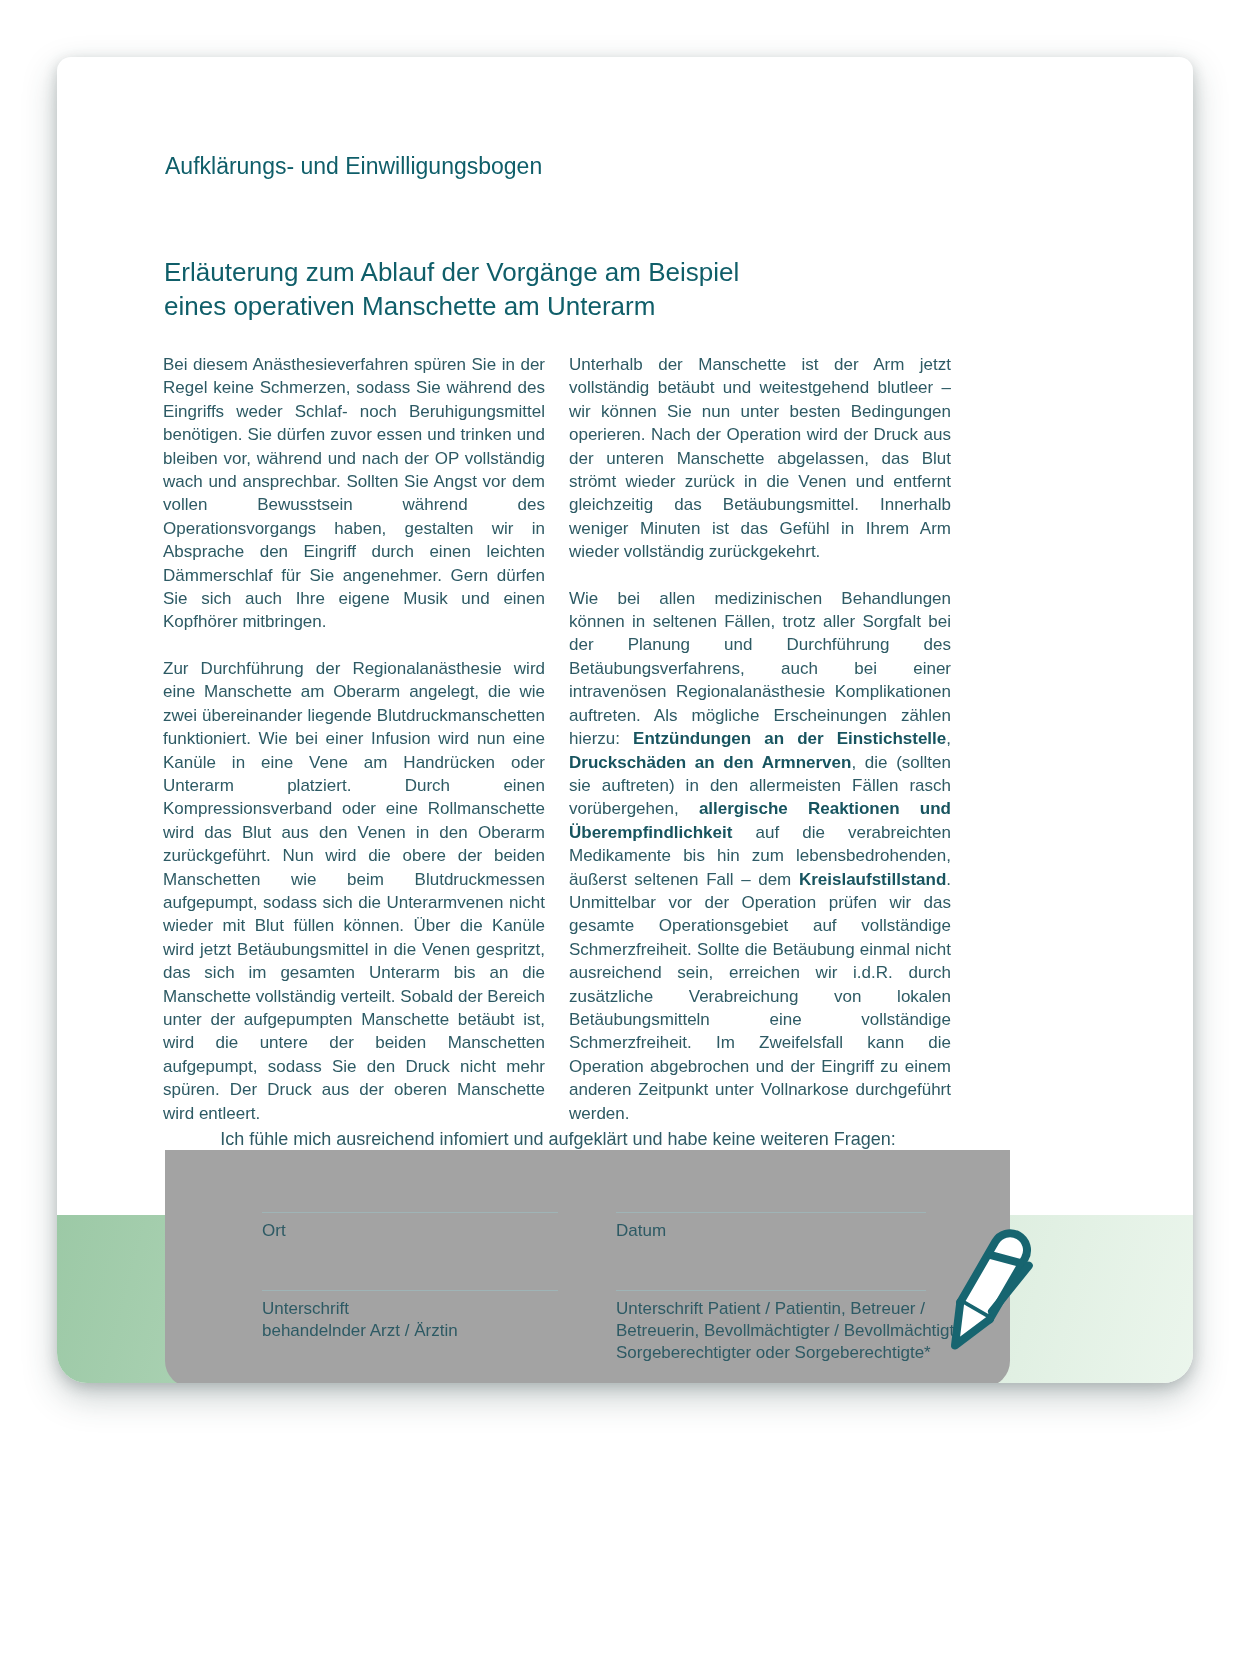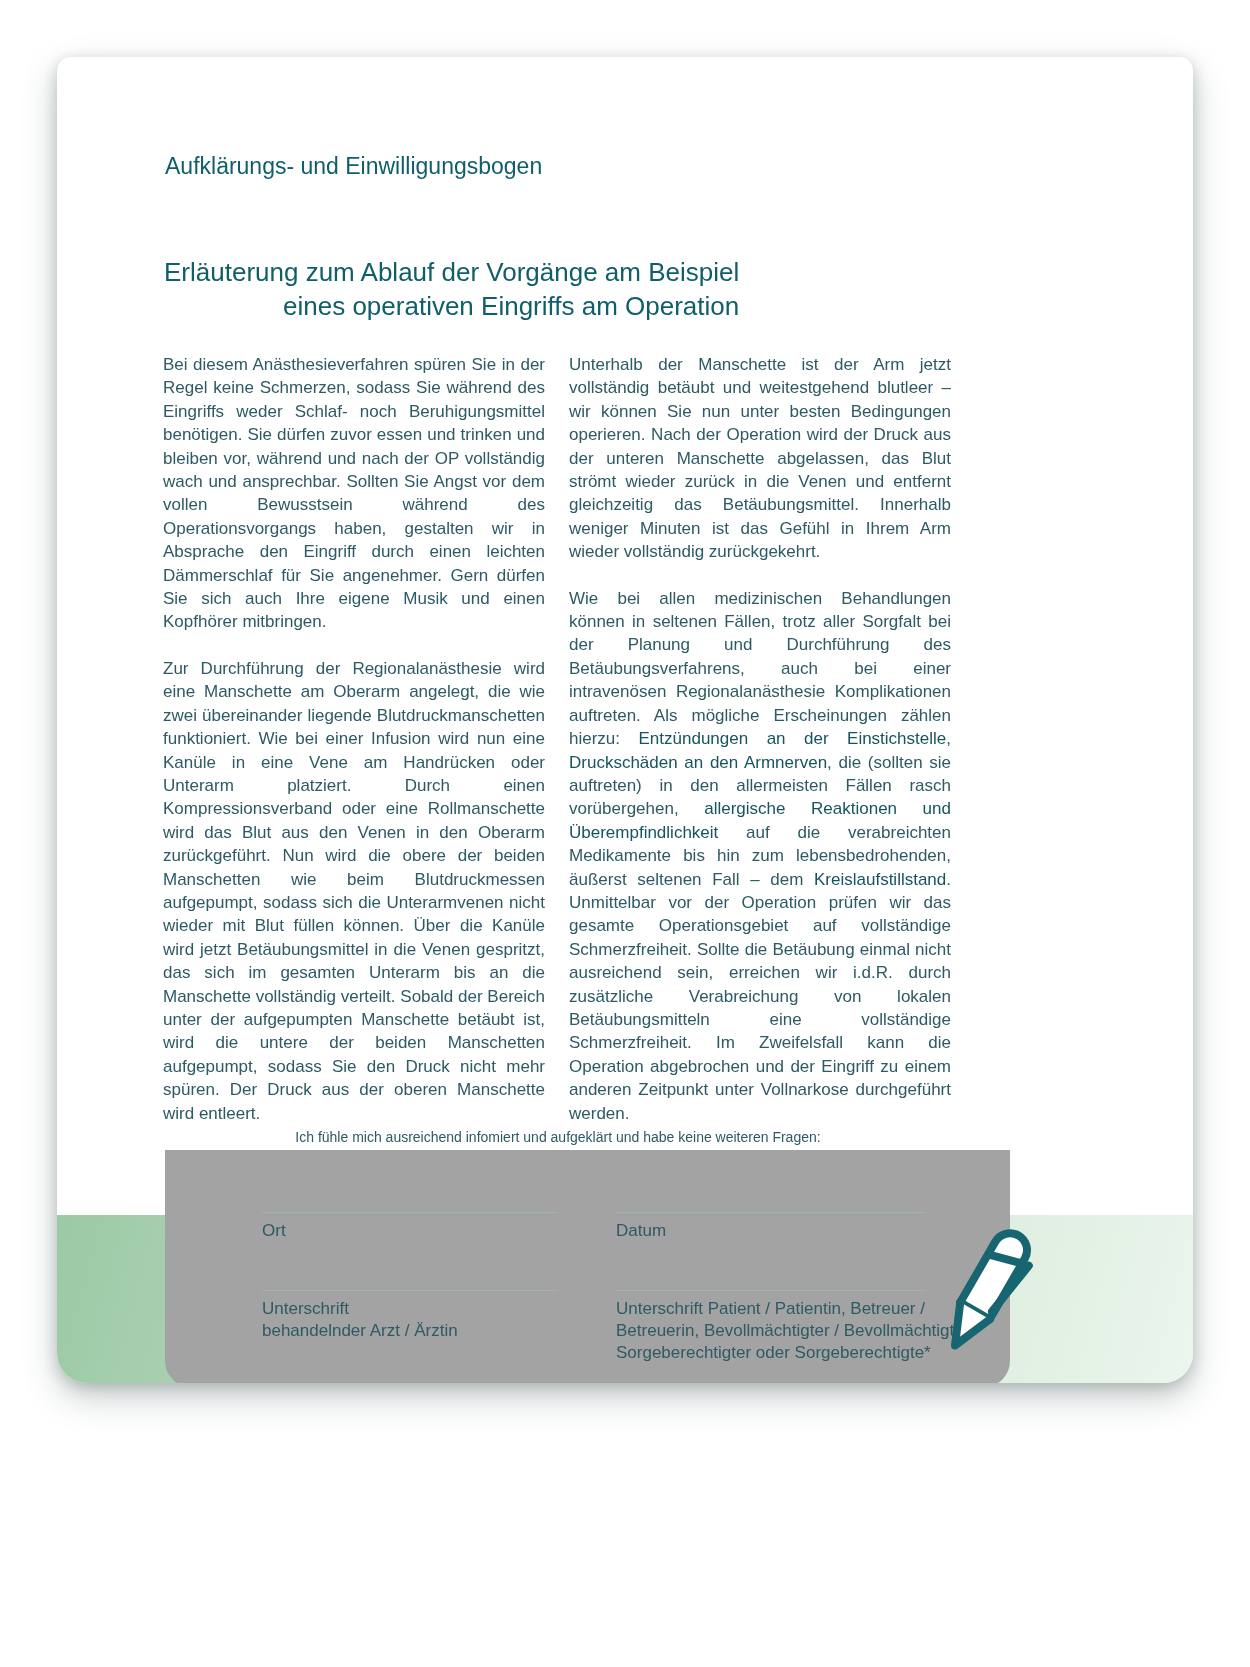--- a/index.html
+++ b/index.html
@@ -12,29 +12,29 @@
   .page{
     position:absolute;left:57px;top:57px;width:1136px;height:1326px;
     background:#ffffff;border-radius:14px 14px 30px 30px;
     box-shadow:0 4px 14px rgba(40,60,60,.22),0 14px 34px rgba(40,60,60,.26);
     overflow:hidden;
   }
   .kicker{position:absolute;left:108px;top:96px;font-size:23px;color:var(--heading);}
   .title{position:absolute;left:105px;top:128px;font-size:39px;font-weight:700;
     letter-spacing:-0.5px;color:var(--heading);white-space:nowrap;}
   .subtitle{position:absolute;left:107px;top:198px;font-size:26px;line-height:34px;
-    color:var(--heading);text-align:right;}
+    color:var(--heading);}
   .columns{position:absolute;left:106px;top:296px;width:788px;display:flex;column-gap:24px;}
   .col{flex:1 1 0;min-width:0;}
   .para{font-size:17px;line-height:23.4px;color:var(--body);text-align:justify;
     margin-bottom:23px;hyphens:auto;-webkit-hyphens:auto;}
   .para:last-child{margin-bottom:0;}
-  .para .bold{font-weight:400;color:var(--bold);}
+  .para .bold{font-weight:700;color:var(--bold);}
   .confirmation{position:absolute;left:106px;top:1072px;width:790px;text-align:center;
-    font-size:14px;color:var(--body);}
+    font-size:18px;color:var(--body);}
   .band{position:absolute;left:0;top:1158px;width:100%;height:207px;
     background:linear-gradient(105deg,var(--band_from) 0%,#cde5d1 55%,var(--band_to) 100%);}
   .card{position:absolute;left:108px;top:1093px;width:845px;height:237px;
     background:#a3a3a3;border-radius:0 0 26px 26px;
     padding:62px 0 0 97px;}
   .fields{display:grid;grid-template-columns:296px 310px;column-gap:58px;row-gap:48px;}
   .field .rule{border-top:1.6px solid var(--rule);height:0;}
   .field .flabel{padding-top:7px;font-size:17px;line-height:22px;color:var(--body);
     white-space:nowrap;}
   .pen{position:absolute;left:870px;top:1160px;width:112px;height:160px;}
@@ -42,21 +42,21 @@
     font-size:17.5px;line-height:27px;color:var(--body);padding-left:28px;}
 </style>
 </head>
 <body>
 
 <div class="page">
 
   <div class="kicker">Aufklärungs- und Einwilligungsbogen</div>
   <div class="subtitle">
       <div>Erläuterung zum Ablauf der Vorgänge am Beispiel</div>
-      <div>eines operativen Eingriffs am Operation</div>
+      <div>eines operativen Manschette am Unterarm</div>
     </div>
 
   <div class="columns">
     <div class="col">
         <p class="para"><span>Bei diesem Anästhesieverfahren spüren Sie in der Regel keine Schmerzen, sodass Sie während des Eingriffs weder Schlaf- noch Beruhigungsmittel benötigen. Sie dürfen zuvor essen und trinken und bleiben vor, während und nach der OP vollständig wach und ansprechbar. Sollten Sie Angst vor dem vollen Bewusstsein während des Operationsvorgangs haben, gestalten wir in Absprache den Eingriff durch einen leichten Dämmerschlaf für Sie angenehmer. Gern dürfen Sie sich auch Ihre eigene Musik und einen Kopfhörer mitbringen.</span></p>
         <p class="para"><span>Zur Durchführung der Regionalanästhesie wird eine Manschette am Oberarm angelegt, die wie zwei übereinander liegende Blutdruckmanschetten funktioniert. Wie bei einer Infusion wird nun eine Kanüle in eine Vene am Handrücken oder Unterarm platziert. Durch einen Kompressionsverband oder eine Rollmanschette wird das Blut aus den Venen in den Oberarm zurückgeführt. Nun wird die obere der beiden Manschetten wie beim Blutdruckmessen aufgepumpt, sodass sich die Unterarmvenen nicht wieder mit Blut füllen können. Über die Kanüle wird jetzt Betäubungsmittel in die Venen gespritzt, das sich im gesamten Unterarm bis an die Manschette vollständig verteilt. Sobald der Bereich unter der aufgepumpten Manschette betäubt ist, wird die untere der beiden Manschetten aufgepumpt, sodass Sie den Druck nicht mehr spüren. Der Druck aus der oberen Manschette wird entleert.</span></p>
       </div>
     <div class="col">
         <p class="para"><span>Unterhalb der Manschette ist der Arm jetzt vollständig betäubt und weitestgehend blutleer – wir können Sie nun unter besten Bedingungen operieren. Nach der Operation wird der Druck aus der unteren Manschette abgelassen, das Blut strömt wieder zurück in die Venen und entfernt gleichzeitig das Betäubungsmittel. Innerhalb weniger Minuten ist das Gefühl in Ihrem Arm wieder vollständig zurückgekehrt.</span></p>
         <p class="para"><span>Wie bei allen medizinischen Behandlungen können in seltenen Fällen, trotz aller Sorgfalt bei der Planung und Durchführung des Betäubungsverfahrens, auch bei einer intravenösen Regionalanästhesie Komplikationen auftreten. Als mögliche Erscheinungen zählen hierzu: </span><span class="bold">Entzündungen an der Einstichstelle</span><span>, </span><span class="bold">Druckschäden an den Armnerven</span><span>, die (sollten sie auftreten) in den allermeisten Fällen rasch vorübergehen, </span><span class="bold">allergische Reaktionen und Überempfindlichkeit</span><span> auf die verabreichten Medikamente bis hin zum lebensbedrohenden, äußerst seltenen Fall – dem </span><span class="bold">Kreislaufstillstand</span><span>. Unmittelbar vor der Operation prüfen wir das gesamte Operationsgebiet auf vollständige Schmerzfreiheit. Sollte die Betäubung einmal nicht ausreichend sein, erreichen wir i.d.R. durch zusätzliche Verabreichung von lokalen Betäubungsmitteln eine vollständige Schmerzfreiheit. Im Zweifelsfall kann die Operation abgebrochen und der Eingriff zu einem anderen Zeitpunkt unter Vollnarkose durchgeführt werden.</span></p>

